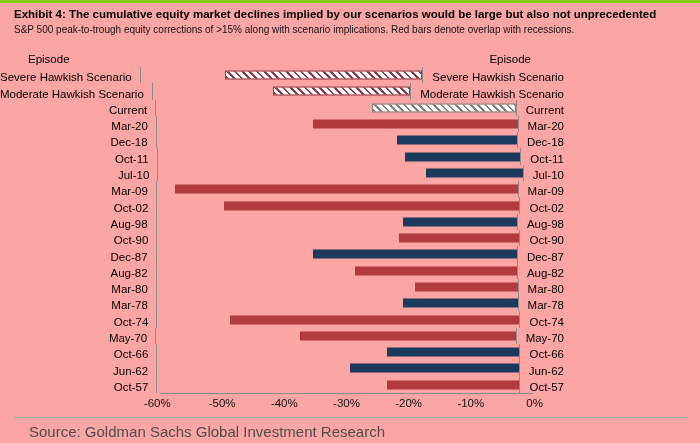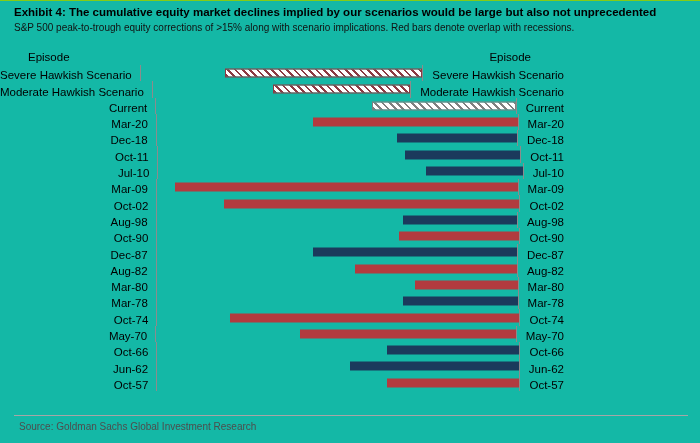--- a/index.html
+++ b/index.html
@@ -1,19 +1,19 @@
 <!DOCTYPE html>
 <html><head>
 <meta charset="utf-8">
 <style>
   html,body{margin:0;padding:0;background:#fff;}
   .page{
-    position:relative;width:700px;height:443px;background:#14b8a6;
+    position:relative;width:700px;height:443px;background:#fca5a5;
     font-family:"Liberation Sans","DejaVu Sans",sans-serif;color:#000;
-    border-top:1px solid #84cc16;box-sizing:border-box;overflow:hidden;
+    border-top:3px solid #84cc16;box-sizing:border-box;overflow:hidden;
   }
   .title{position:absolute;left:14px;top:5px;font-size:11.5px;font-weight:bold;white-space:nowrap;}
   .subtitle{position:absolute;left:14px;top:21px;font-size:10px;color:#111;white-space:nowrap;}
 
   .chart{position:absolute;left:0;top:48px;width:564px;}
   .hdr-row{display:flex;height:16px;align-items:center;}
   .hdr-left{width:160px;box-sizing:border-box;padding-left:28px;font-size:11.5px;}
   .hdr-mid{width:373px;}
   .hdr-right{flex:1;box-sizing:border-box;padding-right:33px;text-align:right;font-size:11.5px;}
 
@@ -26,21 +26,21 @@
   .lbl-right{flex:1;box-sizing:border-box;padding-left:9px;text-align:left;font-size:11.5px;white-space:nowrap;}
 
   .axis-row{display:flex;}
   .axis-spacer{width:160px;}
   .axis-cell{width:373px;position:relative;height:18px;border-top:1px solid #8c8c8c;}
   .tick{position:absolute;top:3px;transform:translateX(-50%);font-size:11.5px;color:#111;white-space:nowrap;}
   .tick.first{transform:translateX(-60%);}
   .tick.last{transform:translateX(-40%);}
 
   .divider{position:absolute;left:14px;right:12px;top:414px;border-top:1px solid #a6a6a6;}
-  .source{position:absolute;left:19px;top:420px;font-size:10px;color:#4d4d4d;}
+  .source{position:absolute;left:29px;top:420px;font-size:15px;color:#4d4d4d;}
 </style>
 </head>
 <body>
 
 <div class="page">
   <div class="title">Exhibit 4: The cumulative equity market declines implied by our scenarios would be large but also not unprecedented</div>
   <div class="subtitle">S&amp;P 500 peak-to-trough equity corrections of &gt;15% along with scenario implications. Red bars denote overlap with recessions.</div>
 
   <div class="chart">
     <div class="hdr-row">
@@ -185,17 +185,30 @@
         </div>
         <div class="row">
           <div class="lbl-left">Oct-57</div>
           <div class="plot-cell">
             <div class="bar" style="width: 36.6667%; background: rgb(178, 59, 63);"></div>
           </div>
           <div class="lbl-right">Oct-57</div>
         </div>
       </div>
 
+    <div class="axis-row">
+      <div class="axis-spacer"></div>
+      <div class="axis-cell">
+          <span class="tick first" style="left: 0%;">-60%</span>
+          <span class="tick" style="left: 16.6667%;">-50%</span>
+          <span class="tick" style="left: 33.3333%;">-40%</span>
+          <span class="tick" style="left: 50%;">-30%</span>
+          <span class="tick" style="left: 66.6667%;">-20%</span>
+          <span class="tick" style="left: 83.3333%;">-10%</span>
+          <span class="tick last" style="left: 100%;">0%</span>
+        </div>
+      <div style="flex:1;"></div>
+    </div>
   </div>
 
   <div class="divider"></div>
   <div class="source">Source: Goldman Sachs Global Investment Research</div>
 </div>
 
 </body></html>

